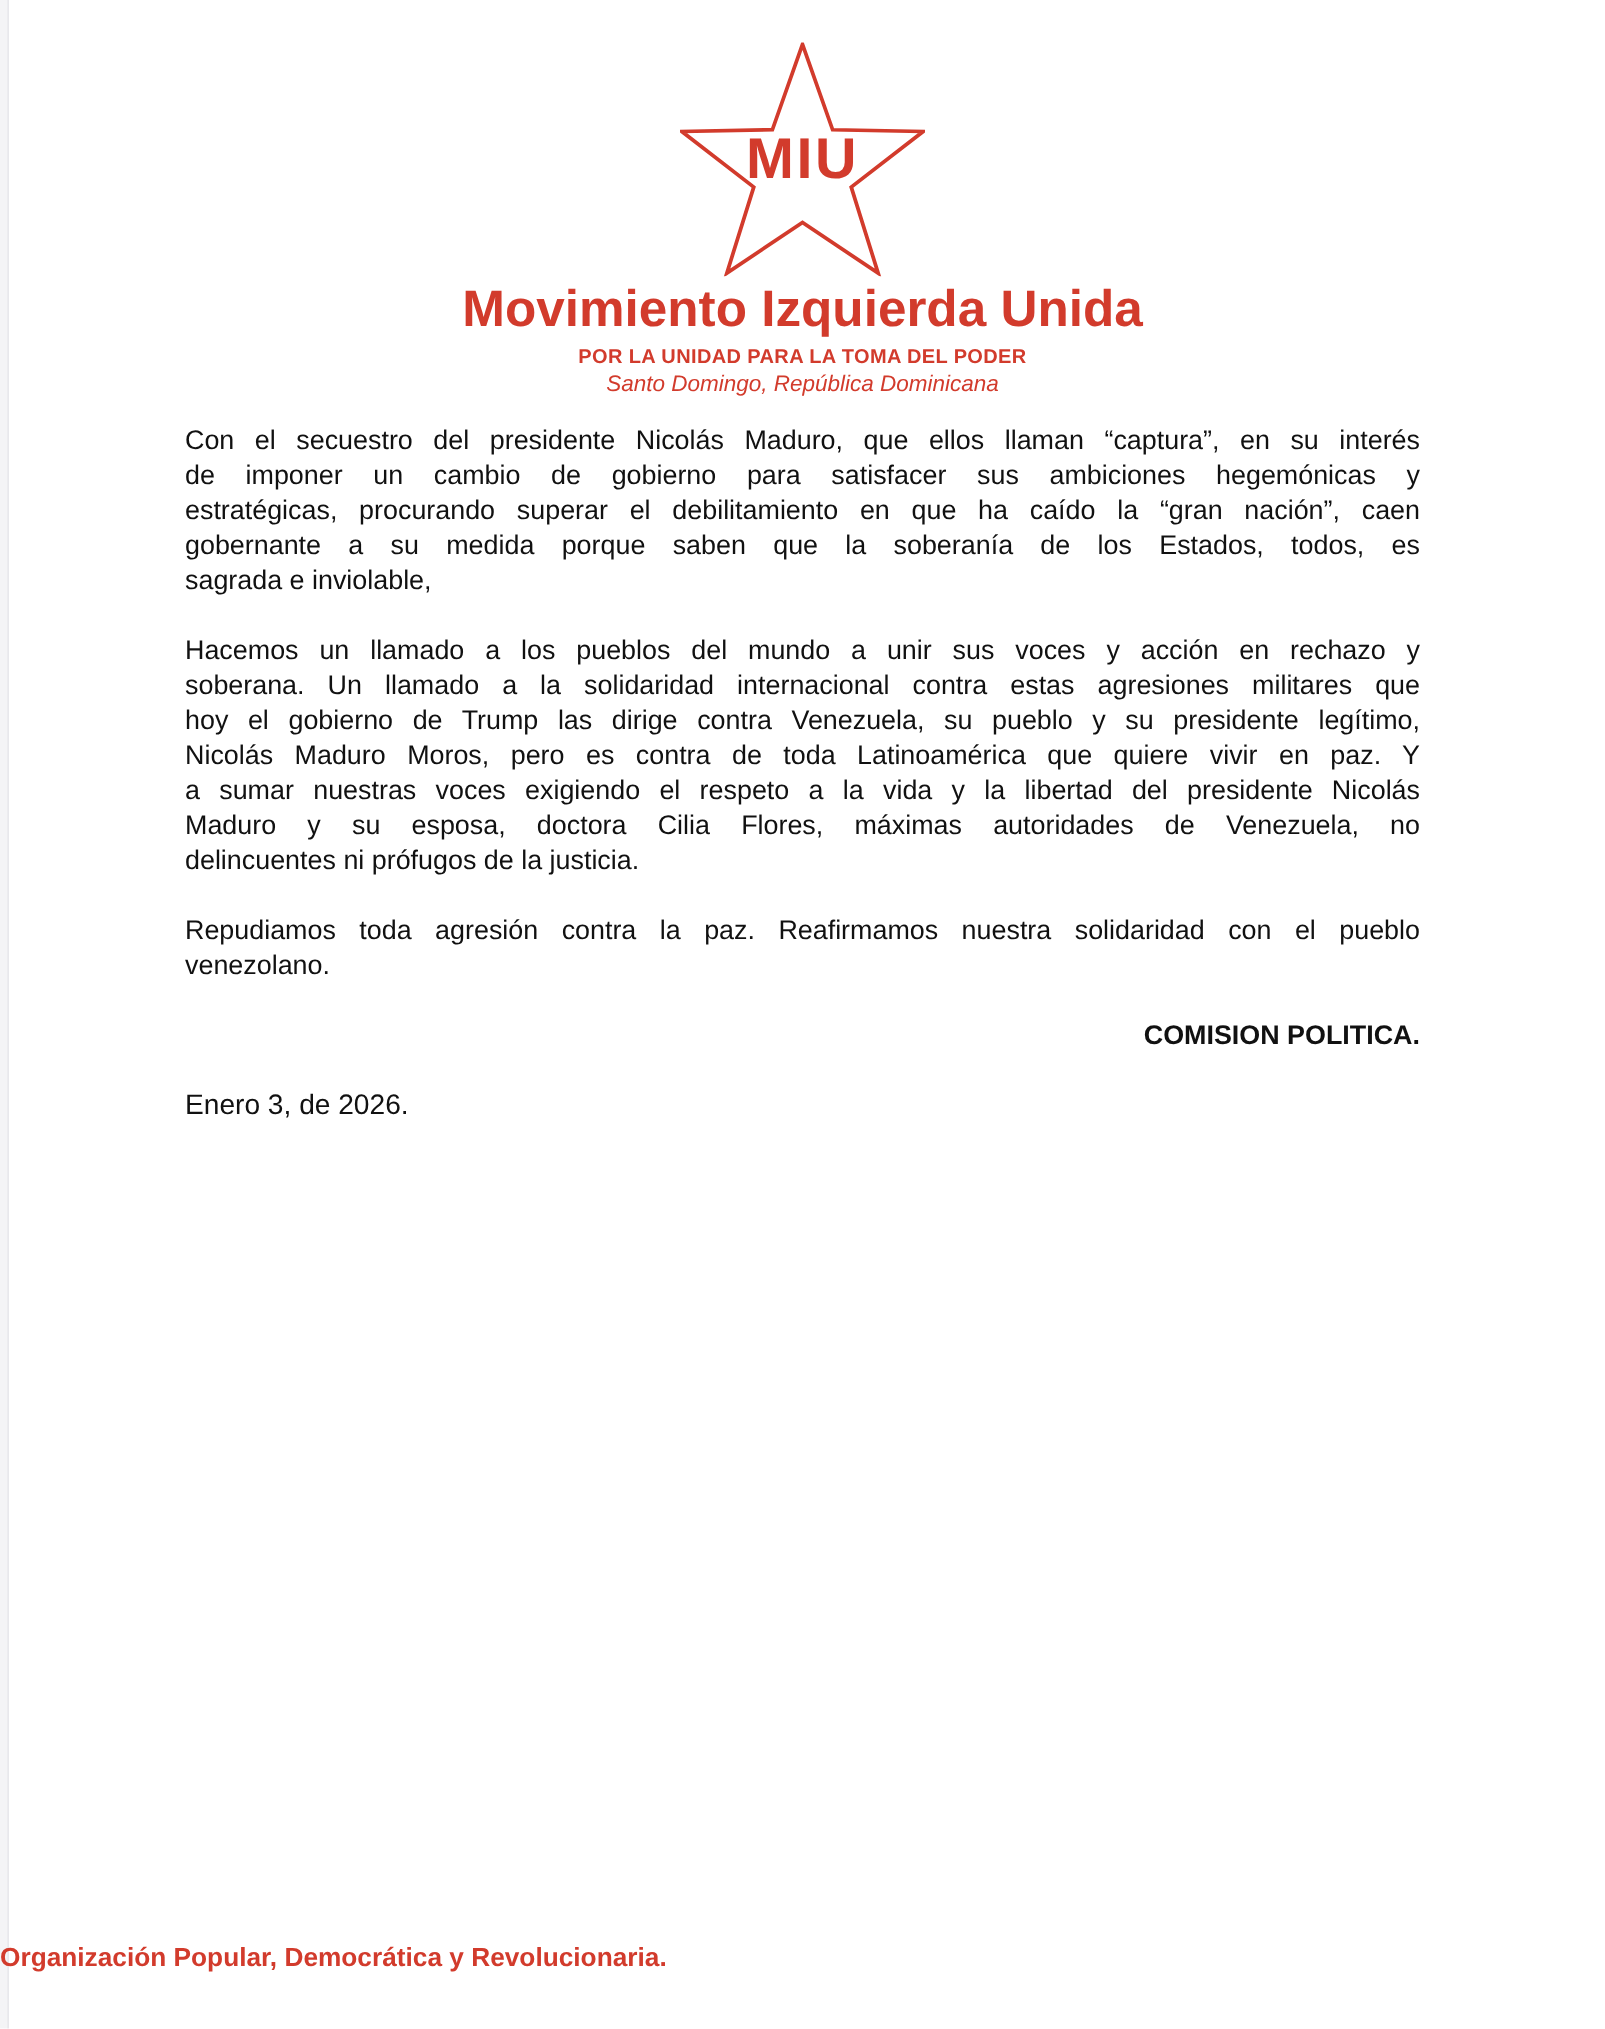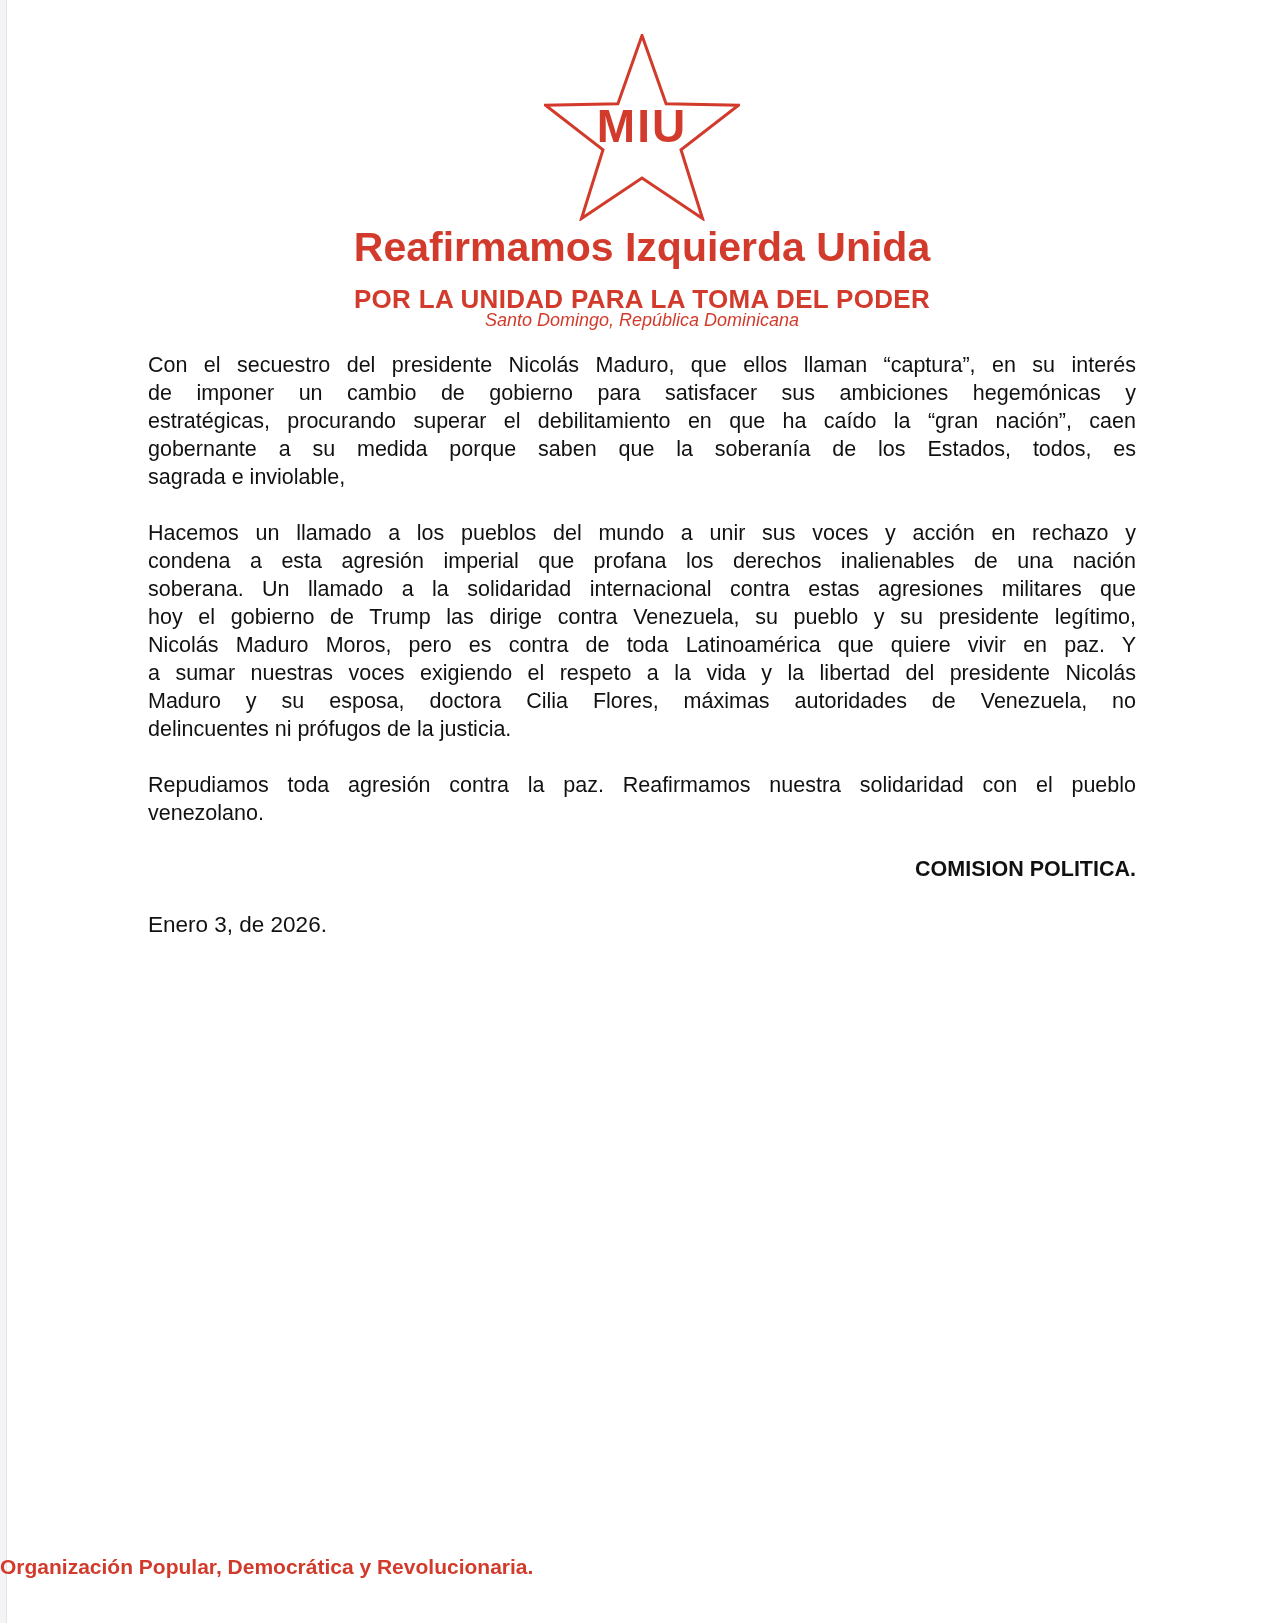--- a/index.html
+++ b/index.html
@@ -50,22 +50,22 @@
     text-anchor: middle;
   }
   .org-title {
     margin: 4px 0 0 0;
     font-size: 41px;
     line-height: 44px;
     font-weight: bold;
     color: var(--accent);
   }
   .org-tagline {
-    margin-top: 19px;
-    font-size: 26px;
+    margin-top: 6px;
+    font-size: 16px;
     line-height: 22px;
     font-weight: bold;
     letter-spacing: 0.3px;
   }
   .org-location {
     font-size: 18px;
     line-height: 21px;
     font-style: italic;
   }
   .org-website {
@@ -115,38 +115,37 @@
 
 <div class="page">
 
   <div class="edge-strip"></div>
 
   <header class="letterhead">
     <svg class="star-logo" viewBox="0 0 196 187" aria-hidden="true">
       <polygon class="star-shape" points="98,1.5 122.1,69.8 194.5,71.2 137,115.7 158.5,184.5 98,144 37.5,184.5 59,115.7 1.5,71.2 73.9,69.8"></polygon>
       <text class="star-acronym" x="98" y="108">MIU</text>
     </svg>
-    <h1 class="org-title">Reafirmamos Izquierda Unida</h1>
+    <h1 class="org-title">Movimiento Izquierda Unida</h1>
     <div class="org-tagline">POR LA UNIDAD PARA LA TOMA DEL PODER</div>
     <div class="org-location">Santo Domingo, República Dominicana</div>
   </header>
 
   <main class="letter-body">
 
     <div class="para">
       <div class="line">Con el secuestro del presidente Nicolás Maduro, que ellos  llaman “captura”, en su interés</div>
       <div class="line">de imponer un cambio de gobierno para satisfacer sus ambiciones hegemónicas y</div>
       <div class="line">estratégicas, procurando superar el debilitamiento en que ha caído la “gran nación”, caen</div>
       <div class="line">gobernante a su medida porque saben que la soberanía de los Estados, todos, es</div>
       <div class="line last">sagrada e inviolable,</div>
     </div>
 
     <div class="para">
       <div class="line">Hacemos un llamado a los pueblos del mundo a unir sus voces y acción en rechazo y</div>
-      <div class="line">condena a esta agresión imperial que profana los derechos inalienables de una nación</div>
       <div class="line">soberana. Un llamado a la solidaridad internacional contra estas agresiones militares que</div>
       <div class="line">hoy el gobierno de Trump las dirige contra Venezuela, su pueblo y su presidente legítimo,</div>
       <div class="line">Nicolás Maduro Moros, pero es contra de toda Latinoamérica que quiere vivir en paz. Y</div>
       <div class="line">a sumar nuestras voces exigiendo el respeto a la vida y la libertad del presidente Nicolás</div>
       <div class="line">Maduro y su esposa, doctora Cilia Flores, máximas autoridades de Venezuela, no</div>
       <div class="line last">delincuentes ni prófugos de la justicia.</div>
     </div>
 
     <div class="para">
       <div class="line">Repudiamos toda agresión contra la paz. Reafirmamos nuestra solidaridad con el pueblo</div>

